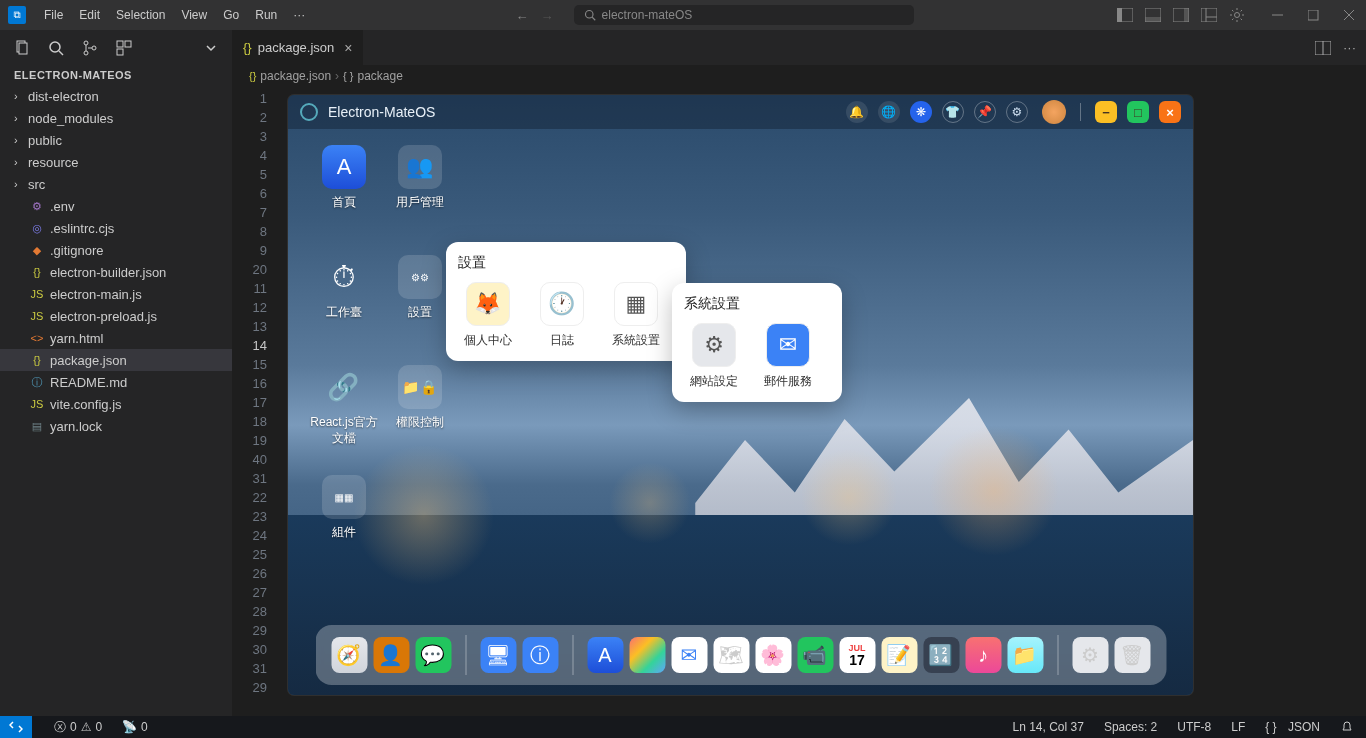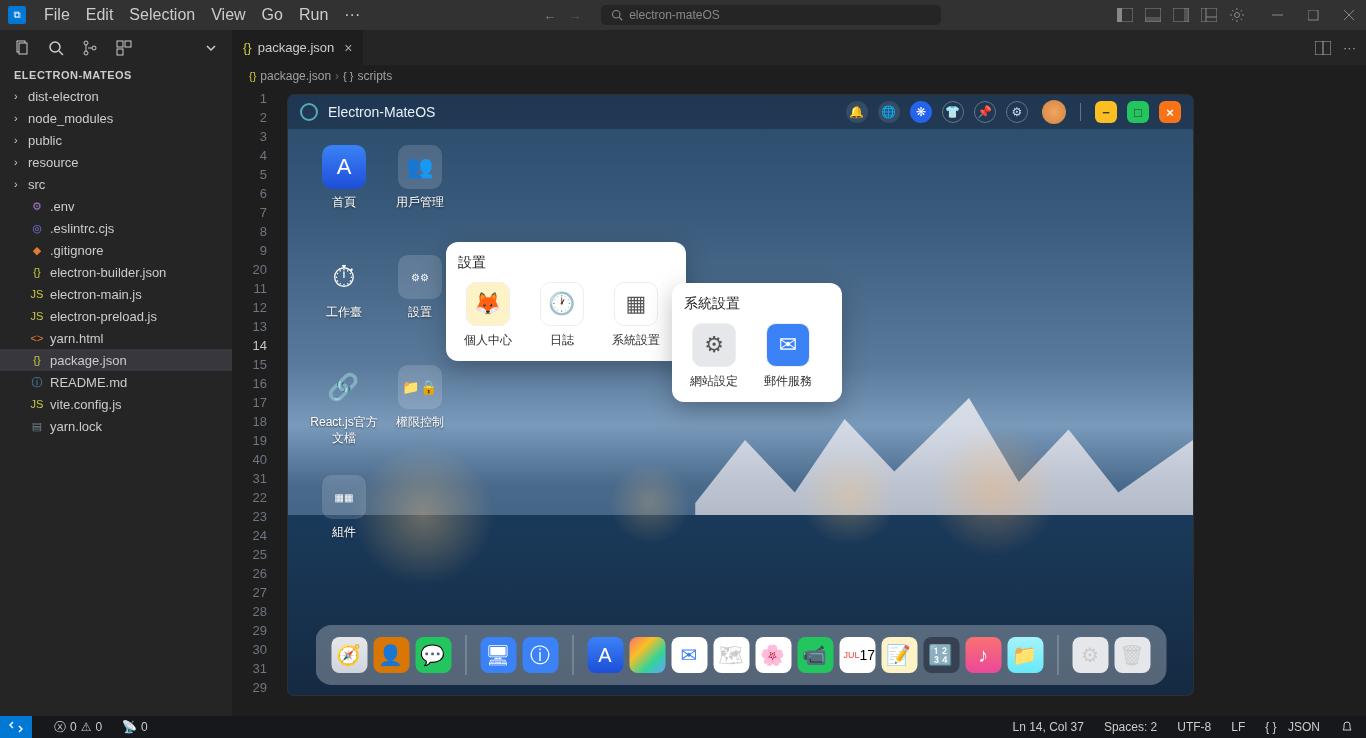--- a/index.html
+++ b/index.html
@@ -1,21 +1,21 @@
 <!DOCTYPE html>
 <html><head>
 <meta charset="utf-8">
 <style>
 * { margin: 0; padding: 0; box-sizing: border-box; font-family: -apple-system, "Segoe UI", sans-serif; }
 body { background: #1e1e1e; color: #ccc; width: 1366px; height: 738px; overflow: hidden; font-size: 13px; }
 
 
 .titlebar { height: 30px; background: #323233; display: flex; align-items: center; padding: 0 8px; }
 .titlebar .app-icon { width: 18px; height: 18px; background: #0078d4; border-radius: 2px; margin-right: 10px; display:flex; align-items:center; justify-content:center; font-size:10px; color:#fff;}
-.menu-item { padding: 0 8px; color: #ccc; cursor: pointer; font-size: 16px; }
+.menu-item { padding: 0 8px; color: #ccc; cursor: pointer; font-size: 12px; }
 .title-center { flex: 1; display: flex; justify-content: center; align-items: center; gap: 20px; }
 .nav-arrows { display: flex; gap: 12px; color: #888; }
 .search-box { background: #252526; border-radius: 5px; padding: 3px 10px; width: 340px; display: flex; align-items: center; color: #888; font-size:12px; }
 .search-box .sicon { margin-right: 6px; }
 .title-right { display: flex; align-items: center; gap: 10px; }
 .layout-icon, .window-btn { width: 18px; height: 18px; color: #888; display:flex; align-items:center; justify-content:center; cursor:pointer;}
 .window-controls { display: flex; gap: 18px; margin-left: 12px; }
 
 
 .main { display: flex; height: calc(100% - 30px - 22px); }
@@ -114,21 +114,21 @@
 .dock-icon.contacts{background:#d97706;color:#fff;}
 .dock-icon.messages{background:#22c55e;color:#fff;}
 .dock-icon.display{background:#3b82f6;color:#fff;}
 .dock-icon.info{background:#3b82f6;color:#fff;}
 .dock-icon.appstore{background:linear-gradient(180deg,#3b82f6,#1d4ed8);color:#fff;}
 .dock-icon.launchpad{background:linear-gradient(135deg,#f87171,#fbbf24,#34d399,#60a5fa);}
 .dock-icon.mail{background:#fff;color:#3b82f6;}
 .dock-icon.maps{background:#fff;}
 .dock-icon.photos{background:#fff;}
 .dock-icon.facetime{background:#22c55e;color:#fff;}
-.dock-icon.calendar{background:#fff;color:#ef4444;font-size:9px;font-weight:normal;flex-direction:row;line-height:1;justify-content:flex-end;}
+.dock-icon.calendar{background:#fff;color:#ef4444;font-size:9px;font-weight:bold;flex-direction:column;line-height:1;}
 .dock-icon.notes{background:#fef3c7;}
 .dock-icon.calculator{background:#374151;color:#fff;}
 .dock-icon.music{background:linear-gradient(180deg,#f87171,#ec4899);color:#fff;}
 .dock-icon.folder{background:linear-gradient(180deg,#a5f3fc,#67e8f9);}
 .dock-icon.syspref{background:#e5e7eb;}
 .dock-icon.trash{background:#e5e7eb;}
 
 
 .statusbar { height: 22px; background: #007acc; background: #2d2d30; display: flex; align-items: center; padding: 0 8px; font-size: 12px; color: #ccc; }
 .statusbar { background: #16181c;}
@@ -353,21 +353,21 @@
             </svg>
           </span>
         <span>···</span>
       </div>
     </div>
     <div class="breadcrumb">
       <span class="ficon fc-json" style="font-size:11px;">{}</span>
       <span>package.json</span>
       <span class="sep">›</span>
       <span class="ficon" style="color:#aaa;font-size:11px;">{ }</span>
-      <span>scripts</span>
+      <span>package</span>
     </div>
     <div class="editor">
       <div class="gutter" id="gutter">
           <div class="ln">1</div>
           <div class="ln">2</div>
           <div class="ln">3</div>
           <div class="ln">4</div>
           <div class="ln">5</div>
           <div class="ln">6</div>
           <div class="ln">7</div>

